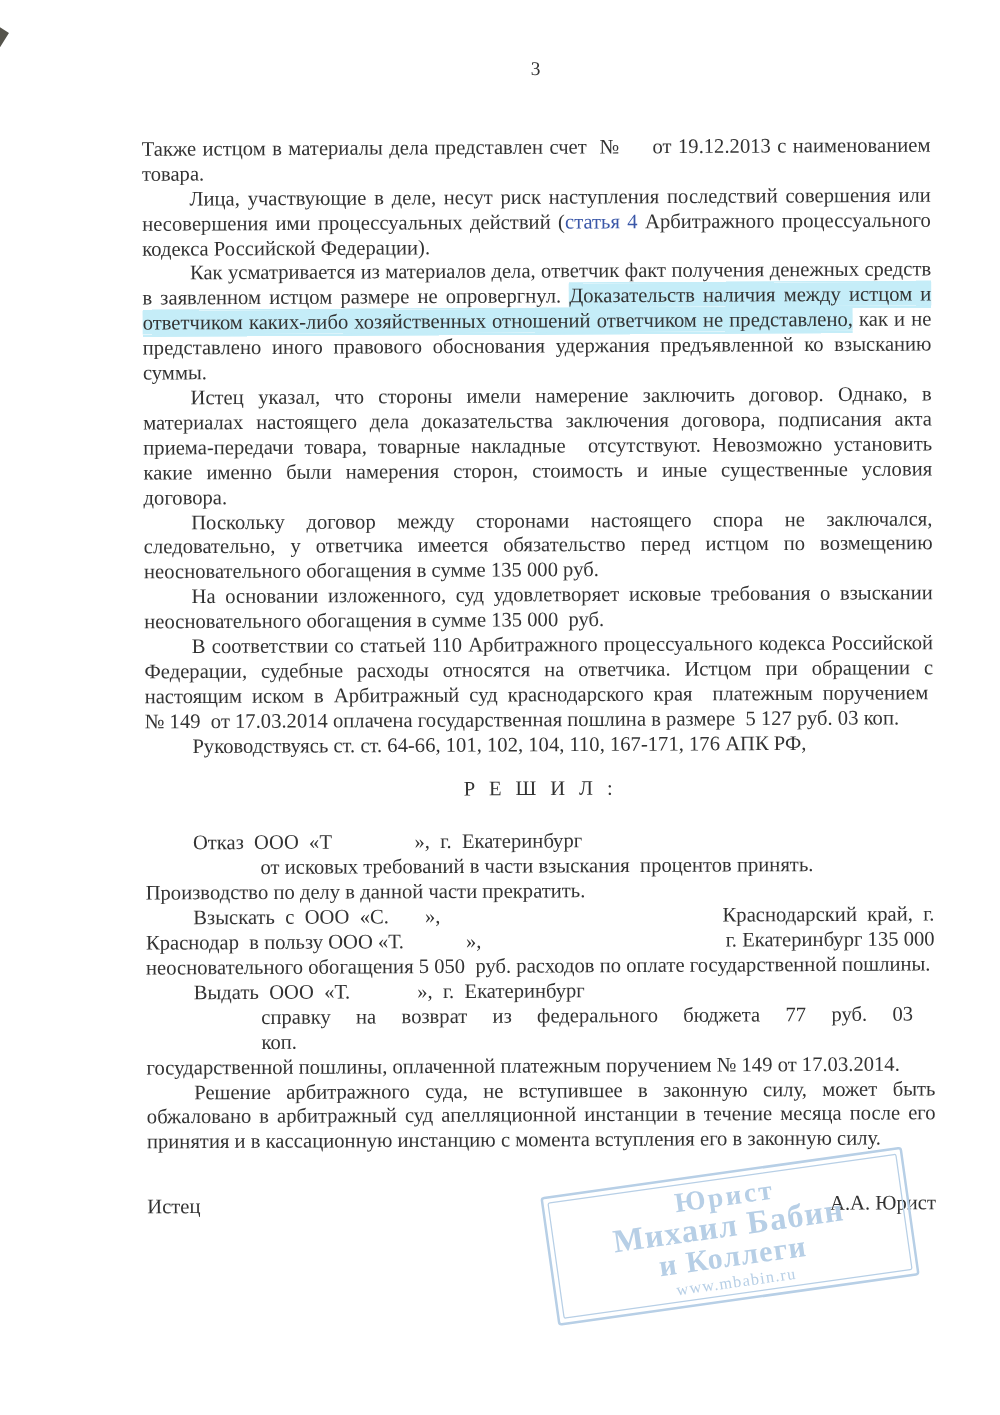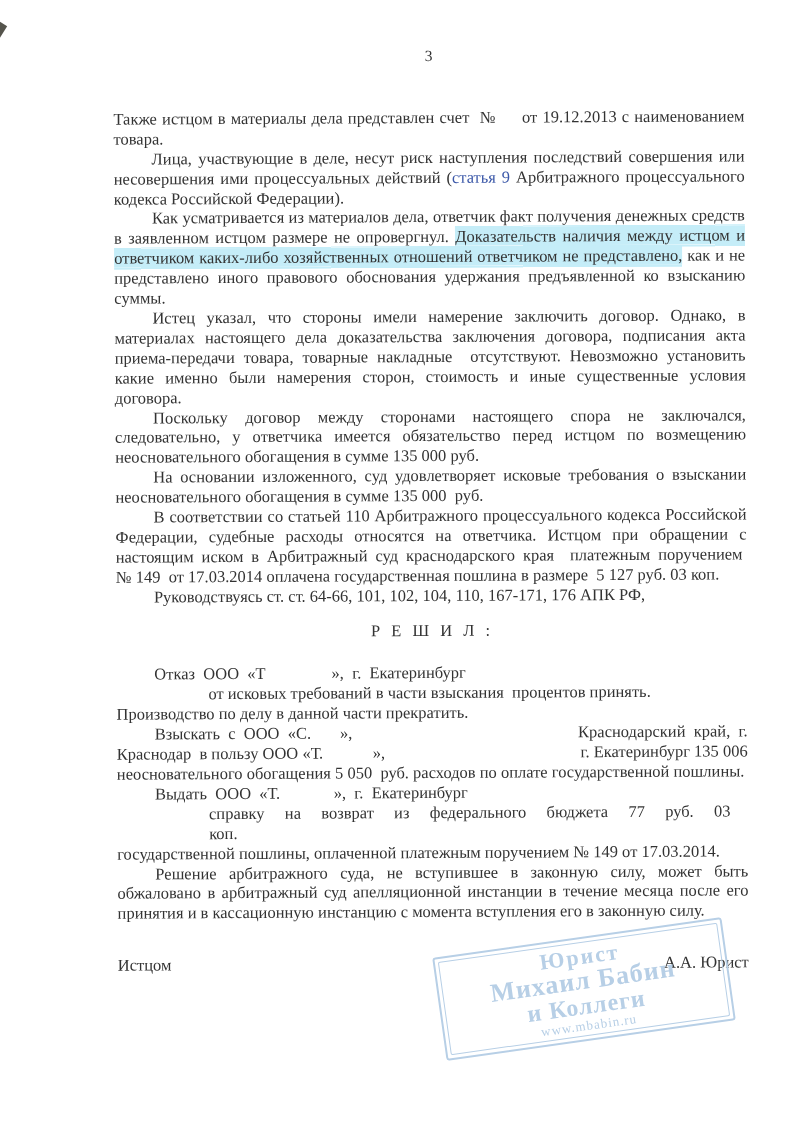--- a/index.html
+++ b/index.html
@@ -101,21 +101,21 @@
 <div class="page">
 
   <div class="corner"></div>
 
   <div class="content">
 
     <div class="page-number">3</div>
 
     <p class="para noindent">Также истцом в материалы дела представлен счет&nbsp; №&nbsp;&nbsp;&nbsp;&nbsp; от 19.12.2013 с наименованием товара.</p>
 
-    <p class="para"><span>Лица, участвующие в деле, несут риск наступления последствий совершения или несовершения ими процессуальных действий (</span><a class="link">статья 9</a><span> Арбитражного процессуального кодекса Российской Федерации).</span></p>
+    <p class="para"><span>Лица, участвующие в деле, несут риск наступления последствий совершения или несовершения ими процессуальных действий (</span><a class="link">статья 4</a><span> Арбитражного процессуального кодекса Российской Федерации).</span></p>
 
     <p class="para"><span>Как усматривается из материалов дела, ответчик факт получения денежных средств в заявленном истцом размере не опровергнул. </span><span class="hl">Доказательств наличия между истцом и ответчиком каких-либо хозяйственных отношений ответчиком не представлено,</span><span> как и не представлено иного правового обоснования удержания предъявленной ко взысканию суммы.</span></p>
 
     <p class="para">Истец указал, что стороны имели намерение заключить договор. Однако, в материалах настоящего дела доказательства заключения договора, подписания акта приема-передачи товара, товарные накладные&nbsp; отсутствуют. Невозможно установить какие именно были намерения сторон, стоимость и иные существенные условия договора.</p>
 
     <p class="para">Поскольку договор между сторонами настоящего спора не заключался, следовательно, у ответчика имеется обязательство перед истцом по возмещению неосновательного обогащения в сумме 135 000 руб.</p>
 
     <p class="para">На основании изложенного, суд удовлетворяет исковые требования о взыскании неосновательного обогащения в сумме 135 000&nbsp; руб.</p>
 
     <p class="para">В соответствии со статьей 110 Арбитражного процессуального кодекса Российской Федерации, судебные расходы относятся на ответчика. Истцом при обращении с настоящим иском в Арбитражный суд краснодарского края&nbsp; платежным поручением&nbsp; №&nbsp;149&nbsp; от 17.03.2014 оплачена государственная пошлина в размере&nbsp; 5&nbsp;127 руб. 03 коп.</p>
@@ -127,32 +127,32 @@
     <div class="rline ind1">Отказ&nbsp; ООО&nbsp; «Т&nbsp;&nbsp;&nbsp;&nbsp;&nbsp;&nbsp;&nbsp;&nbsp;&nbsp;&nbsp;&nbsp;&nbsp;&nbsp;&nbsp;&nbsp;&nbsp;»,&nbsp; г.&nbsp; Екатеринбург</div>
     <div class="rline ind2">от исковых требований в части взыскания&nbsp; процентов принять.</div>
     <div class="rline">Производство по делу в данной части прекратить.</div>
 
     <div class="rline split">
         <span class="lft ind1">Взыскать&nbsp; с&nbsp; ООО&nbsp; «С.&nbsp;&nbsp;&nbsp;&nbsp;&nbsp;&nbsp;&nbsp;»,</span>
         <span>Краснодарский&nbsp; край,&nbsp; г.</span>
       </div>
     <div class="rline split">
         <span class="lft">Краснодар&nbsp; в пользу ООО «Т.&nbsp;&nbsp;&nbsp;&nbsp;&nbsp;&nbsp;&nbsp;&nbsp;&nbsp;&nbsp;&nbsp;&nbsp;»,</span>
-        <span>г. Екатеринбург 135 006</span>
+        <span>г. Екатеринбург 135 000</span>
       </div>
     <div class="rline">неосновательного обогащения 5 050&nbsp; руб. расходов по оплате государственной пошлины.</div>
 
     <div class="rline ind1">Выдать&nbsp; ООО&nbsp; «Т.&nbsp;&nbsp;&nbsp;&nbsp;&nbsp;&nbsp;&nbsp;&nbsp;&nbsp;&nbsp;&nbsp;&nbsp;&nbsp;»,&nbsp; г.&nbsp; Екатеринбург</div>
     <div class="rline ind2 wide">справку&nbsp; на&nbsp; возврат&nbsp; из&nbsp; федерального&nbsp; бюджета&nbsp; 77&nbsp; руб.&nbsp; 03&nbsp; коп.</div>
     <div class="rline">государственной пошлины, оплаченной платежным поручением № 149 от 17.03.2014.</div>
 
     <p class="para">Решение арбитражного суда, не вступившее в законную силу, может быть обжаловано в арбитражный суд апелляционной инстанции в течение месяца после его принятия и в кассационную инстанцию с момента вступления его в законную силу.</p>
 
     <div class="sig-row">
-      <span>Истцом</span>
+      <span>Истец</span>
       <span>А.А. Юрист</span>
     </div>
 
   </div>
 
   <div class="stamp">
     <div class="stamp-inner">
       <div class="stamp-l1">Юрист</div>
       <div class="stamp-l2">Михаил Бабин</div>
       <div class="stamp-l3">и Коллеги</div>

